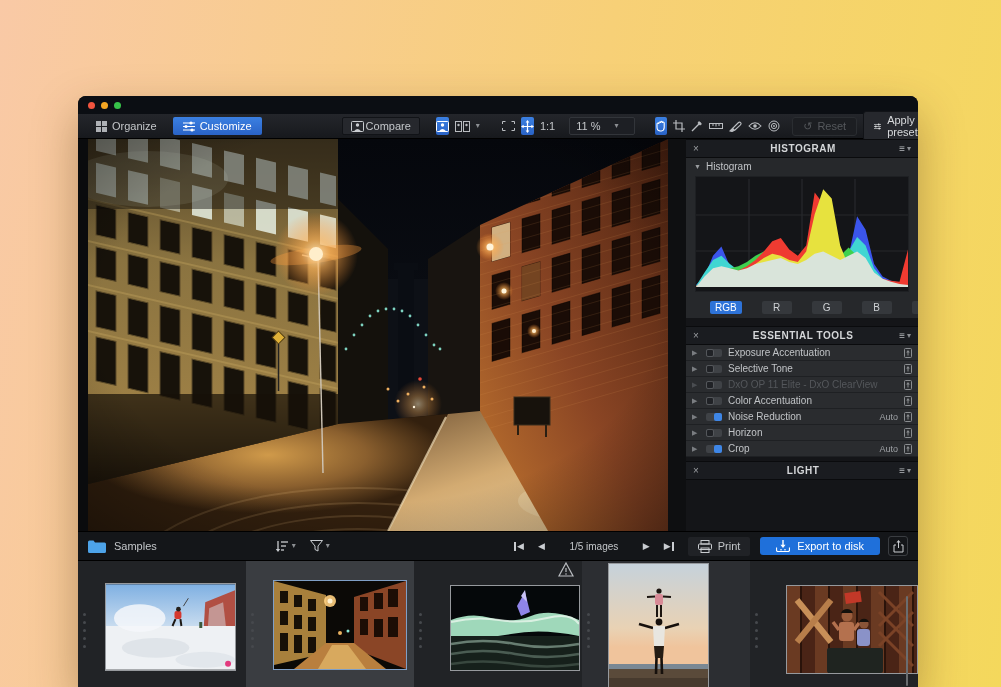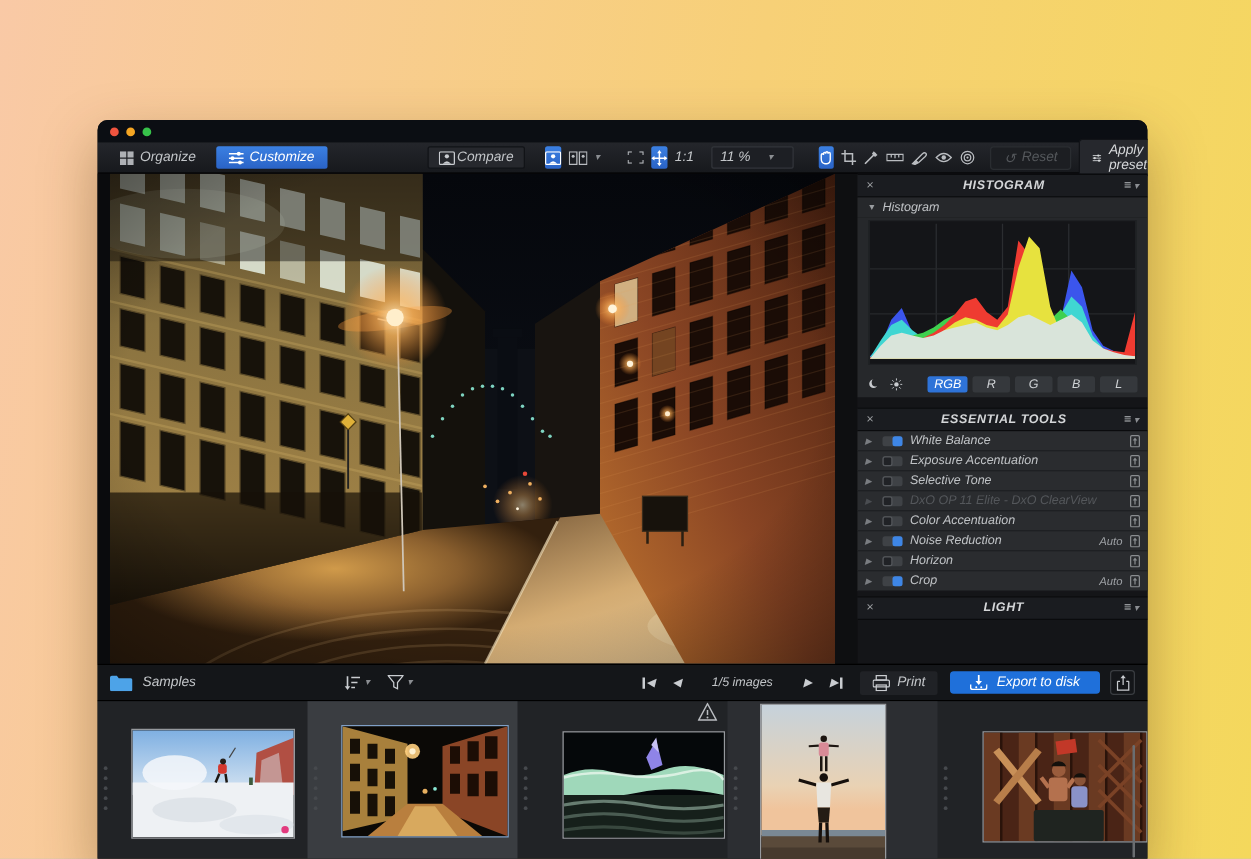--- a/index.html
+++ b/index.html
@@ -1,20 +1,20 @@
 <!DOCTYPE html>
 <html><head>
 <meta charset="utf-8">
 <style>
   html,body{margin:0;padding:0;width:1001px;height:687px;overflow:hidden;
     font-family:"Liberation Sans",sans-serif;-webkit-font-smoothing:antialiased;}
   .bg{position:absolute;inset:0;background:linear-gradient(100deg,#f9c9a6 0%,#f7d077 55%,#f4d85c 100%);}
   .window{position:absolute;left:78px;top:96px;width:840px;height:591px;
     background:#131417;border-radius:8px 8px 0 0;box-shadow:0 18px 45px rgba(70,40,10,.35);
-    display:flex;flex-direction:column;overflow:hidden;font-style:italic;}
+    display:flex;flex-direction:column;overflow:hidden;}
   
   .titlebar{height:18px;background:#0b0e13;display:flex;align-items:center;padding-left:10px;gap:6px;flex:0 0 auto;}
   .tl{width:7px;height:7px;border-radius:50%;}
   .tl.r{background:#f0543f}.tl.y{background:#f5a623}.tl.g{background:#37c24a}
   
   .toolbar{height:24px;flex:0 0 auto;background:linear-gradient(#24262b,#17191d);
     border-bottom:1px solid #000;display:flex;align-items:center;padding:0 8px;gap:6px;color:#c3c6c9;font-size:11px;}
   .ttab{display:flex;align-items:center;gap:5px;padding:3px 10px;border-radius:2px;cursor:default;}
   .ttab.active{background:linear-gradient(#3b80e2,#2a63c6);color:#fff;}
   .tbtn{display:flex;align-items:center;gap:2px;background:#26282d;border:1px solid #111317;border-radius:2px;padding:2px 8px;}
@@ -517,51 +517,38 @@
               <line x1="7.5" y1="12" x2="7.5" y2="14.5"></line>
               <line x1="0.5" y1="7.5" x2="3" y2="7.5"></line>
               <line x1="12" y1="7.5" x2="14.5" y2="7.5"></line>
               <line x1="2.6" y1="2.6" x2="4.4" y2="4.4"></line>
               <line x1="10.6" y1="10.6" x2="12.4" y2="12.4"></line>
               <line x1="2.6" y1="12.4" x2="4.4" y2="10.6"></line>
               <line x1="10.6" y1="4.4" x2="12.4" y2="2.6"></line>
             </g>
           </svg>
         <span style="width:18px"></span>
-        <span id="channels" style="display:flex;gap:4px">
+        <span id="channels" style="display:flex;gap:20px">
             <span class="chan active">RGB</span>
             <span class="chan">R</span>
             <span class="chan">G</span>
             <span class="chan">B</span>
             <span class="chan">L</span>
           </span>
       </div>
       <div class="palgap"></div>
       <div class="hdr">
         <span class="x">×</span>
         <span class="t">ESSENTIAL TOOLS</span>
         <span class="menu">
             <span>≡</span>
             <span class="caret">▾</span>
           </span>
       </div>
       <div class="toolrows" id="toolrows">
-          <div class="tool-row">
-    <span class="expander">▶</span>
-    <span class="toggle on">
-              <span class="knob"></span>
-            </span>
-    <span class="tool-label">White Balance</span>
-
-    <svg class="icon" width="8" height="10" viewBox="0 0 8 10">
-              <rect x="0.5" y="0.5" width="7" height="9" rx="1" fill="none" stroke="#8a8d90"></rect>
-              <line x1="4" y1="7.5" x2="4" y2="3.5" stroke="#8a8d90"></line>
-              <path d="M4 2 L5.8 4.4 H2.2 Z" fill="#8a8d90"></path>
-            </svg>
-  </div>
           <div class="tool-row">
     <span class="expander">▶</span>
     <span class="toggle">
               <span class="knob"></span>
             </span>
     <span class="tool-label">Exposure Accentuation</span>
 
     <svg class="icon" width="8" height="10" viewBox="0 0 8 10">
               <rect x="0.5" y="0.5" width="7" height="9" rx="1" fill="none" stroke="#8a8d90"></rect>
               <line x1="4" y1="7.5" x2="4" y2="3.5" stroke="#8a8d90"></line>

